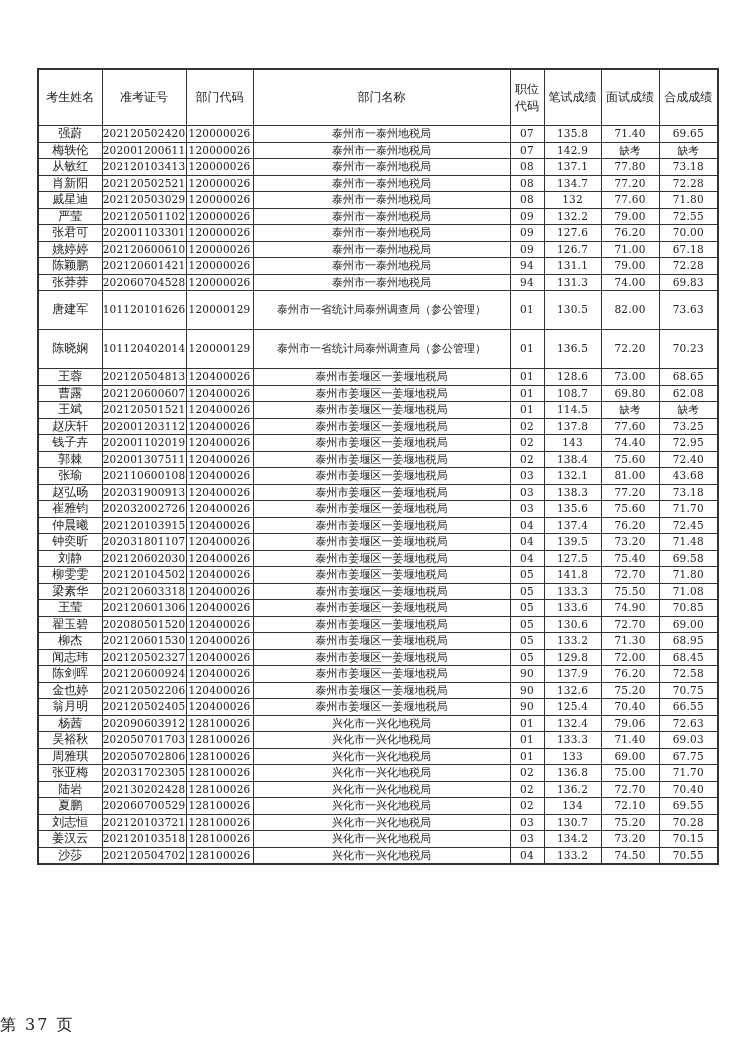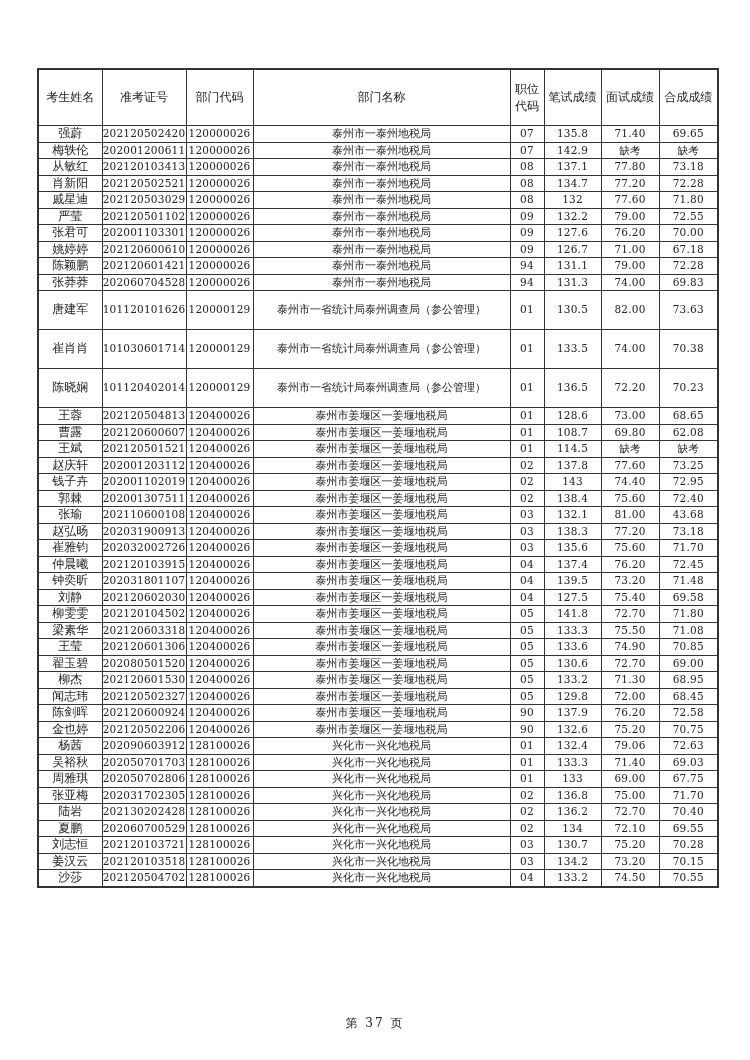--- a/index.html
+++ b/index.html
@@ -8,22 +8,22 @@
   #tbl { position: absolute; left: 37px; top: 68px; border-collapse: collapse;
          table-layout: fixed; width: 680px; border: 2px solid #333; }
   #tbl th, #tbl td { border: 1px solid #333; padding: 0; text-align: center;
          font-size: 11px; line-height: 15.5px; font-weight: normal; overflow: hidden; white-space: nowrap; }
   #tbl th { height: 55px; font-size: 12px; line-height: 17px; white-space: normal; }
   #tbl td { height: 15.5px; }
   #tbl td.name { font-size: 12px; letter-spacing: 0; }
   #tbl td.dept { white-space: normal; }
   #tbl tr.tall td { height: 38px; }
   #tbl td.num { font-family: "DejaVu Serif", "Liberation Serif", serif; font-size: 10.5px; letter-spacing: 0.2px; }
-  .footer { position: absolute; top: 1015px; left: 0; width: 750px; text-align: center;
-            font-size: 12px; letter-spacing: 2px; }
+  .footer { position: absolute; top: 1015px; left: 0; width: 750px; 
+            font-size: 16px; letter-spacing: 2px; }
 </style>
 </head>
 <body>
 
 <table id="tbl">
   <colgroup>
     <col style="width:64px">
       <col style="width:84px">
       <col style="width:67px">
       <col style="width:257px">
@@ -149,30 +149,20 @@
         <td class="name">唐建军</td>
         <td class="num">101120101626</td>
         <td class="num">120000129</td>
         <td class="dept">泰州市一省统计局泰州调查局（参公管理）</td>
         <td class="num">01</td>
         <td class="num">130.5</td>
         <td class="num">82.00</td>
         <td class="num">73.63</td>
       </tr>
       <tr class="tall">
-        <td class="name">崔肖肖</td>
-        <td class="num">101030601714</td>
-        <td class="num">120000129</td>
-        <td class="dept">泰州市一省统计局泰州调查局（参公管理）</td>
-        <td class="num">01</td>
-        <td class="num">133.5</td>
-        <td class="num">74.00</td>
-        <td class="num">70.38</td>
-      </tr>
-      <tr class="tall">
         <td class="name">陈晓娴</td>
         <td class="num">101120402014</td>
         <td class="num">120000129</td>
         <td class="dept">泰州市一省统计局泰州调查局（参公管理）</td>
         <td class="num">01</td>
         <td class="num">136.5</td>
         <td class="num">72.20</td>
         <td class="num">70.23</td>
       </tr>
       <tr>
@@ -367,20 +357,30 @@
       </tr>
       <tr>
         <td class="name">金也婷</td>
         <td class="num">202120502206</td>
         <td class="num">120400026</td>
         <td class="dept">泰州市姜堰区一姜堰地税局</td>
         <td class="num">90</td>
         <td class="num">132.6</td>
         <td class="num">75.20</td>
         <td class="num">70.75</td>
+      </tr>
+      <tr>
+        <td class="name">翁月明</td>
+        <td class="num">202120502405</td>
+        <td class="num">120400026</td>
+        <td class="dept">泰州市姜堰区一姜堰地税局</td>
+        <td class="num">90</td>
+        <td class="num">125.4</td>
+        <td class="num">70.40</td>
+        <td class="num">66.55</td>
       </tr>
       <tr>
         <td class="name">杨茜</td>
         <td class="num">202090603912</td>
         <td class="num">128100026</td>
         <td class="dept">兴化市一兴化地税局</td>
         <td class="num">01</td>
         <td class="num">132.4</td>
         <td class="num">79.06</td>
         <td class="num">72.63</td>

